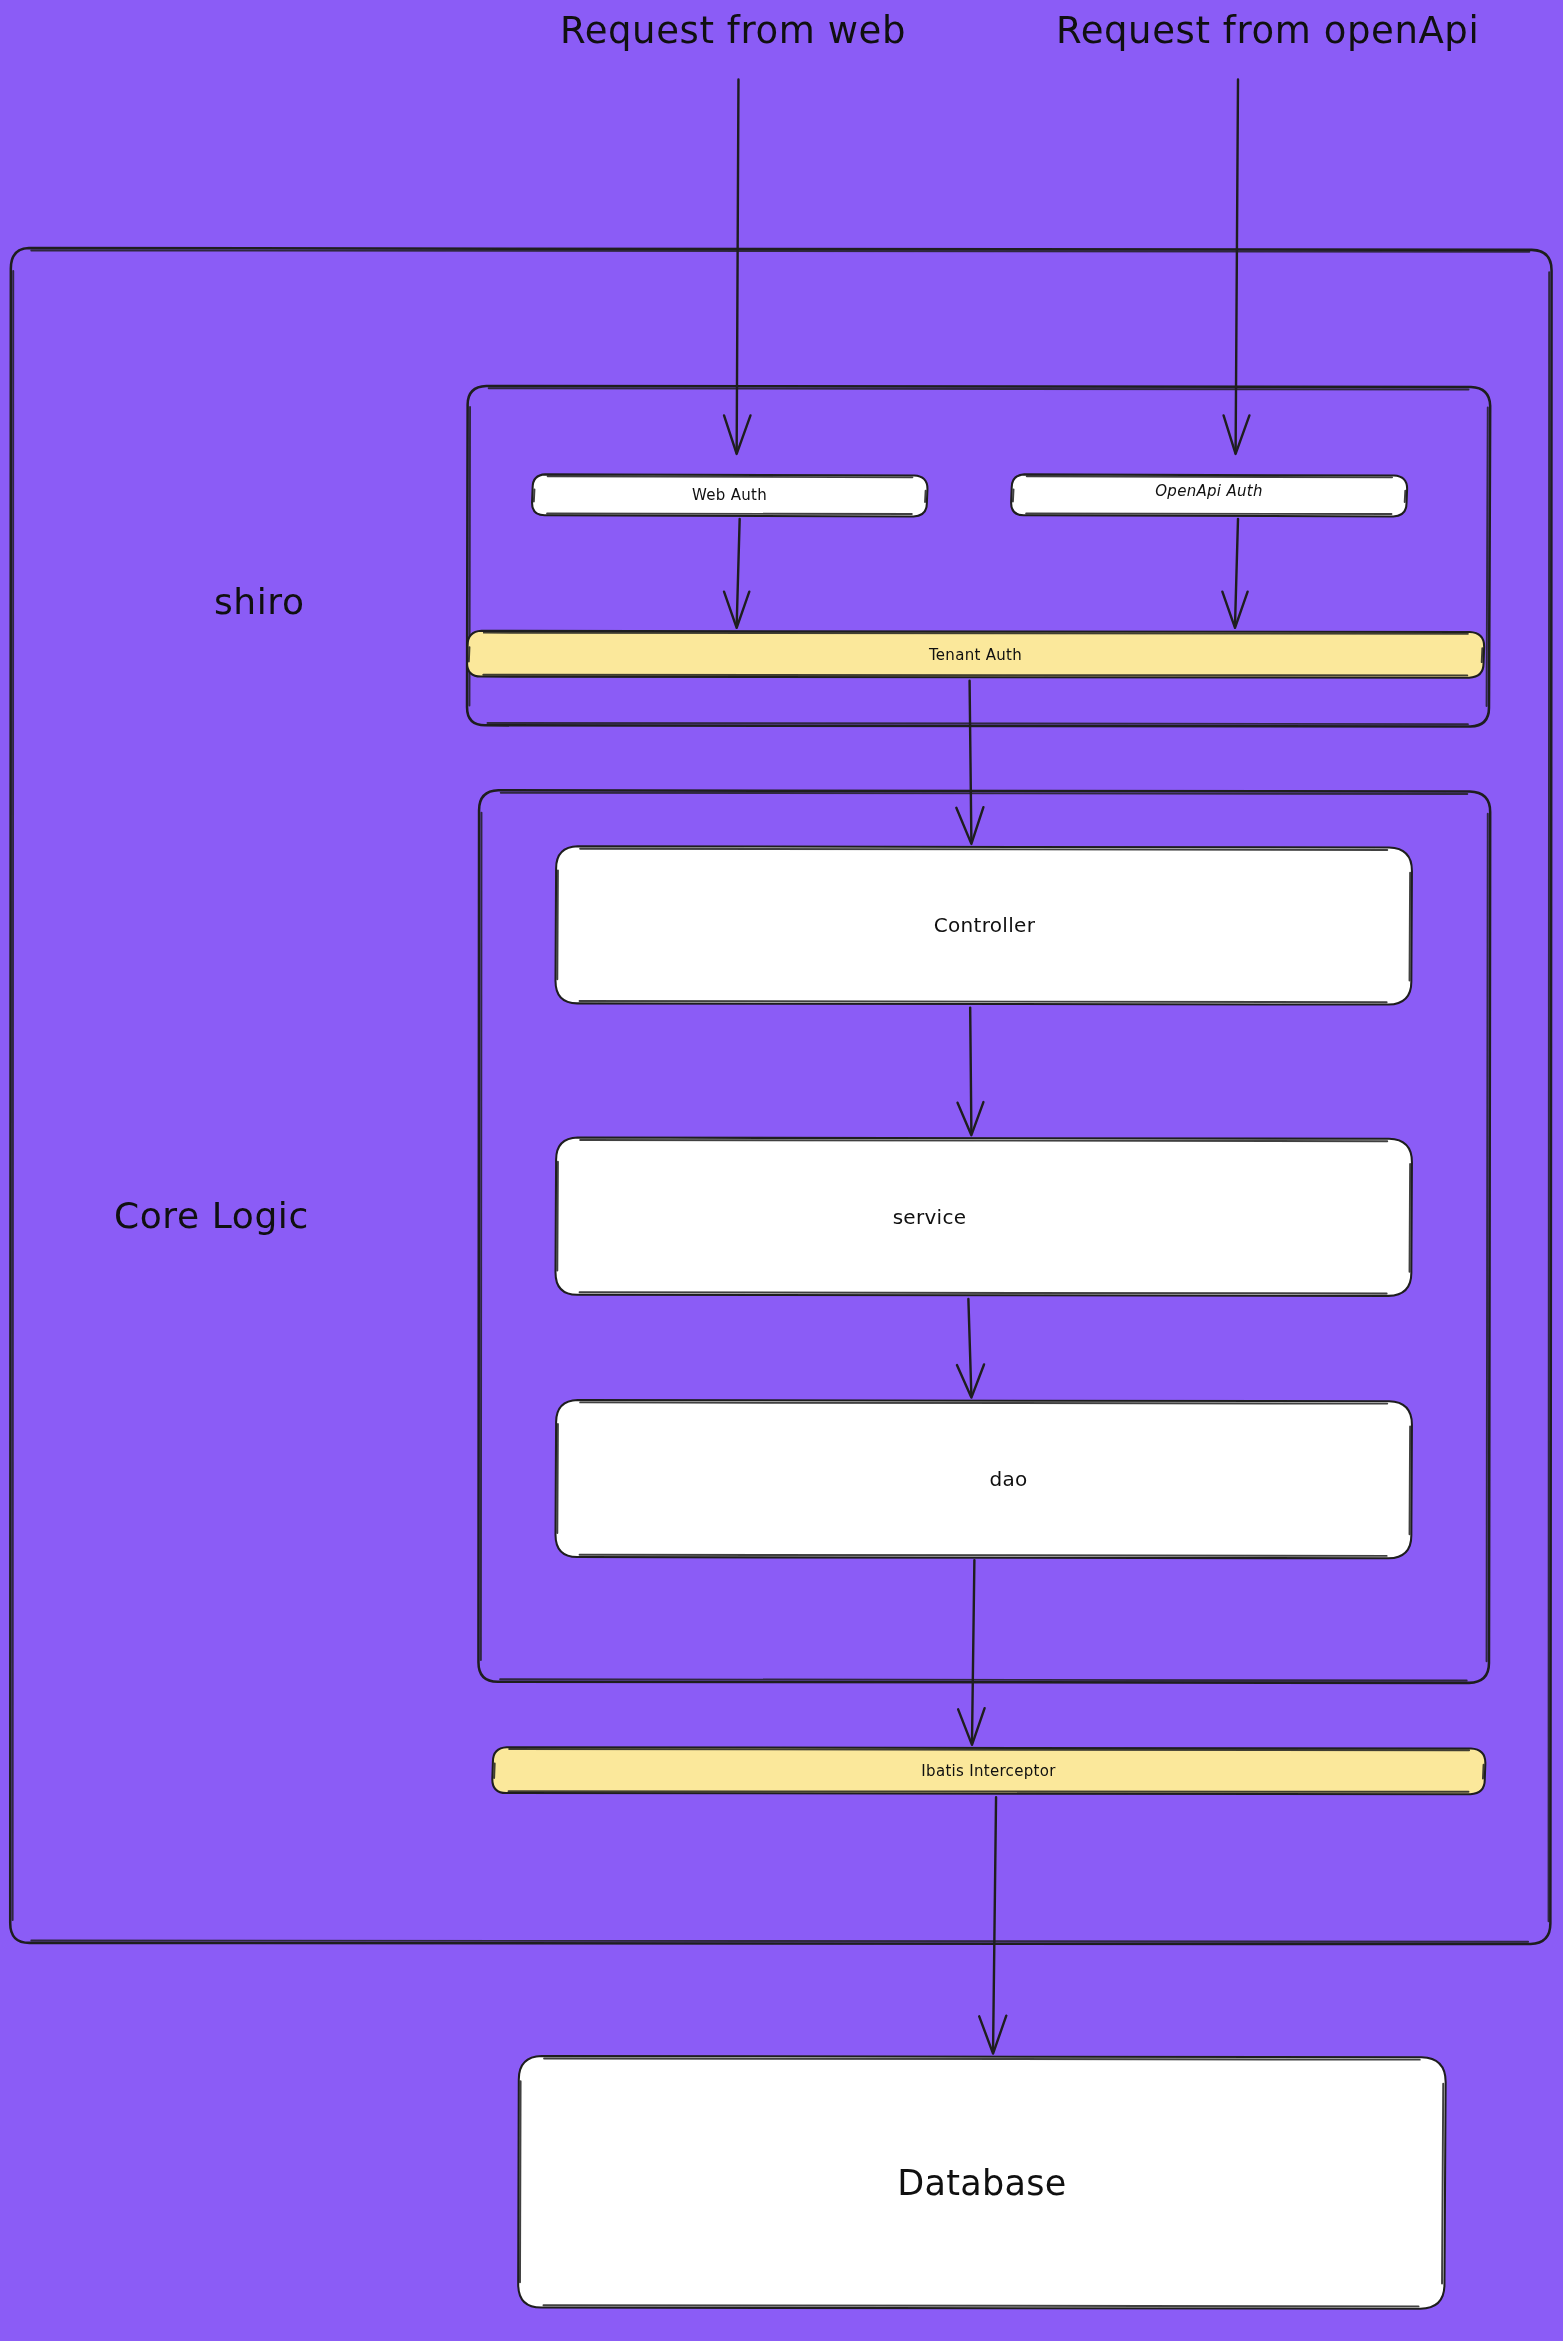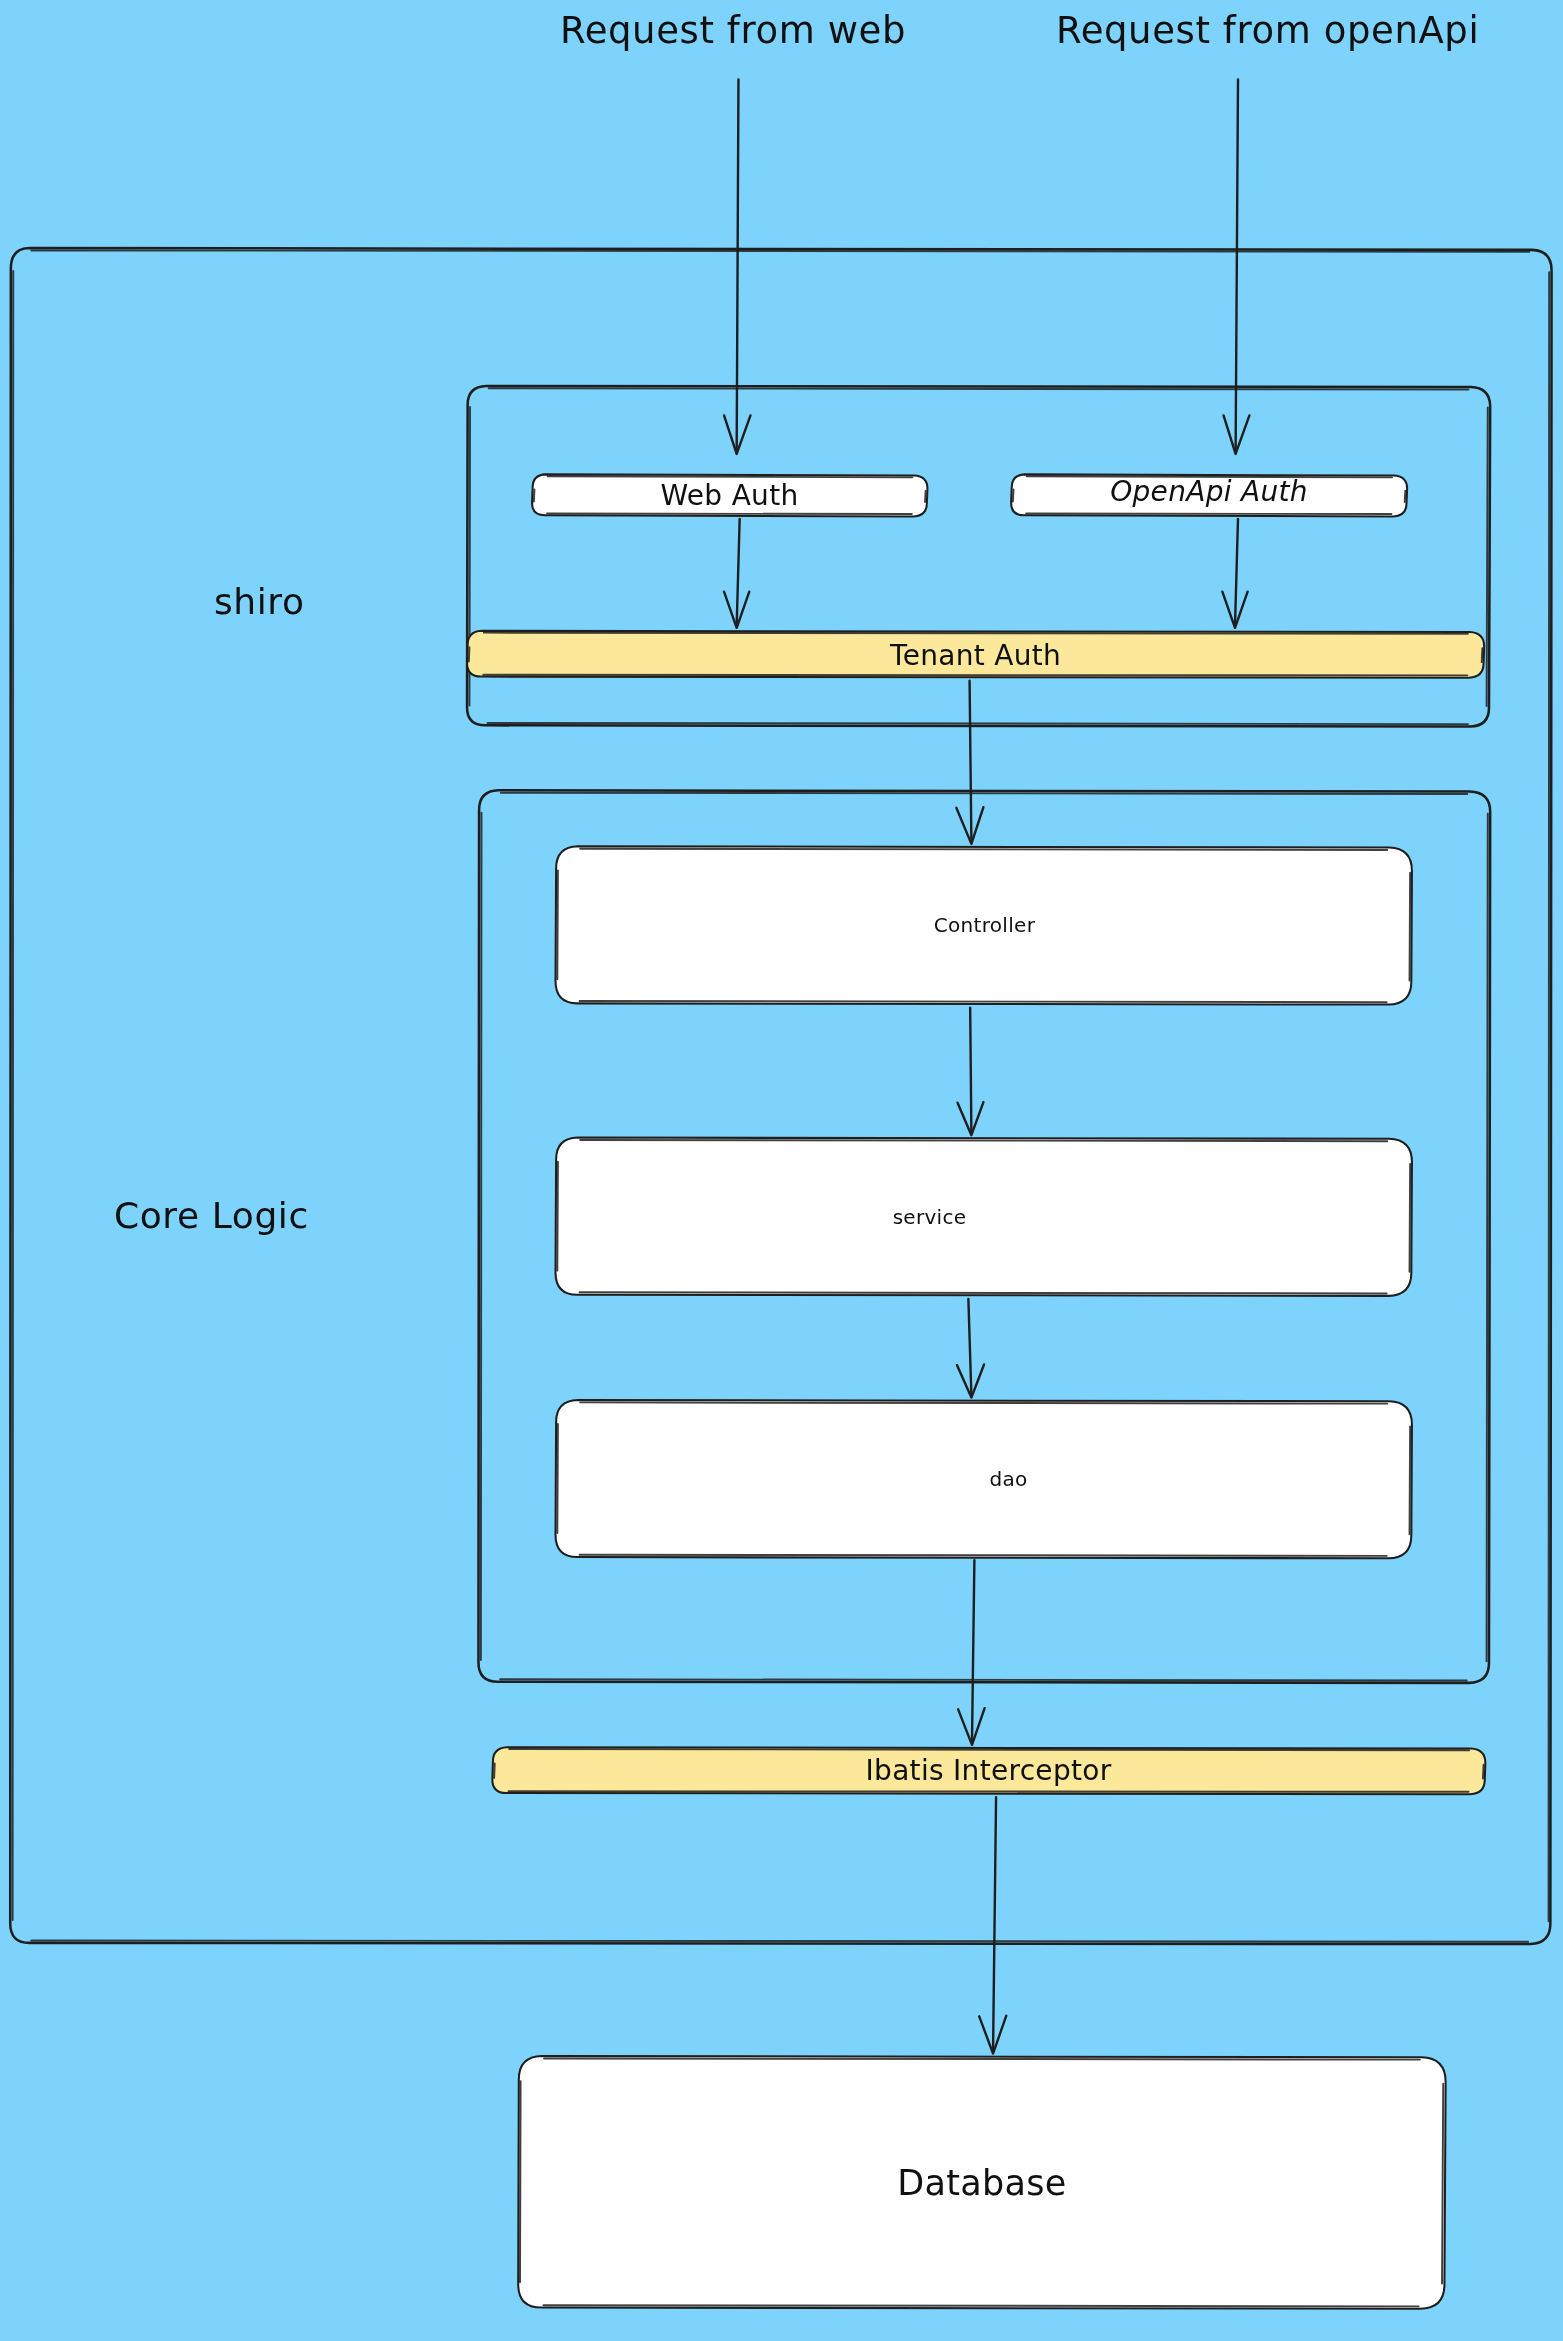--- a/index.html
+++ b/index.html
@@ -4,21 +4,21 @@
 <style>
   html, body {
     margin: 0;
     padding: 0;
     background: #ffffff;
   }
   #canvas {
     position: relative;
     width: 1563px;
     height: 2342px;
-    background: #7dd3fc;
+    background: #8b5cf6;
     font-family: "DejaVu Sans", sans-serif;
     overflow: hidden;
   }
   svg.layer {
     position: absolute;
     left: 0;
     top: 0;
     width: 1563px;
     height: 2342px;
     pointer-events: none;
@@ -41,21 +41,21 @@
     white-space: nowrap;
     letter-spacing: 0.6px;
   }
   .edge-label {
     position: absolute;
     color: #101010;
     font-family: "DejaVu Sans", sans-serif;
     white-space: nowrap;
     letter-spacing: 0.6px;
   }
-  .sz-sm  { font-size: 28px; }
+  .sz-sm  { font-size: 15px; }
   .sz-md  { font-size: 20px; }
   .sz-lg  { font-size: 35px; }
   .sz-xl  { font-size: 37px; }
   .sz-xxl { font-size: 36px; }
 </style>
 </head>
 <body>
 
 <div id="canvas">
 

